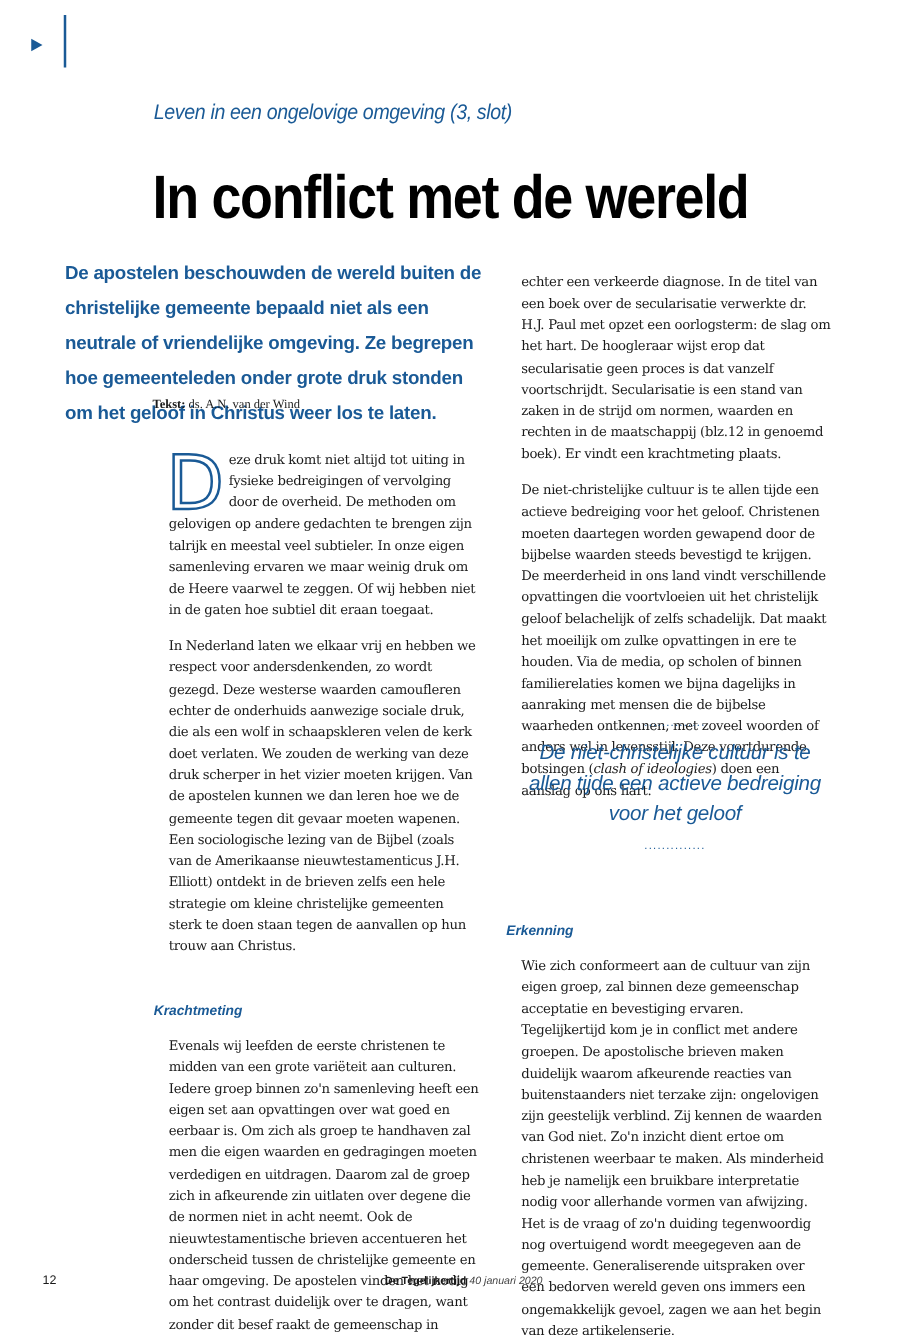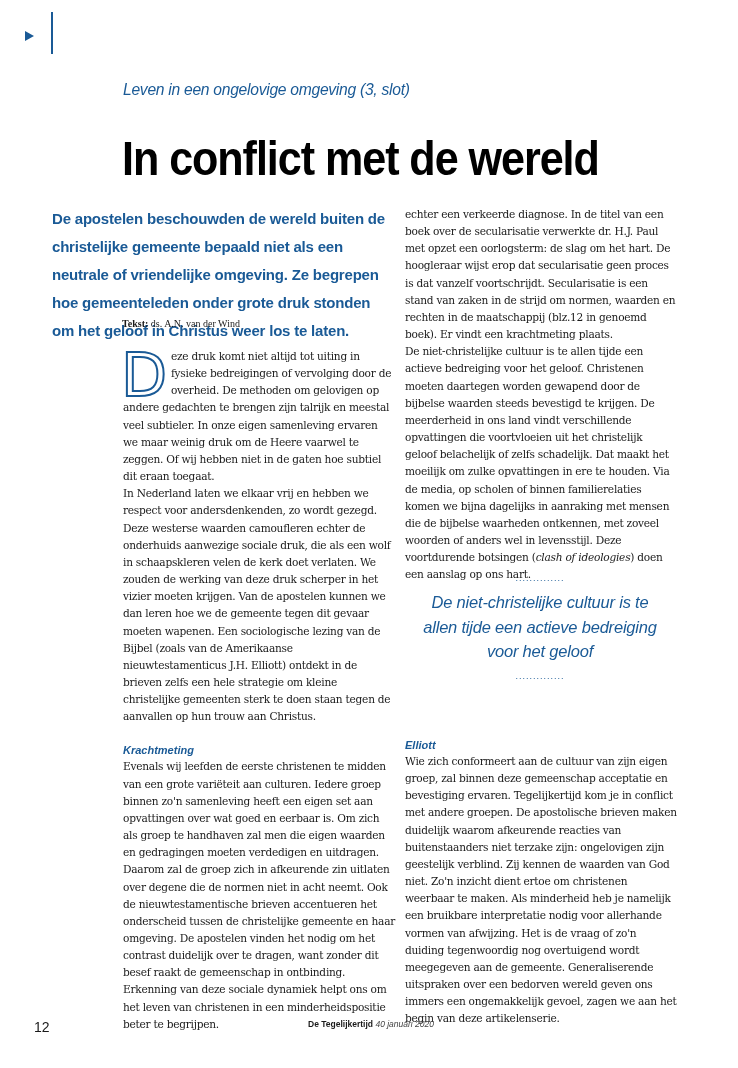--- a/index.html
+++ b/index.html
@@ -46,53 +46,53 @@
 
     .col {
       position: absolute; width: 272px;
       font-size: 10.6px; line-height: 17.15px; color: #1a1a1a;
       letter-spacing: -0.25px;
     }
     .col-left { left: 123px; top: 348px; }
     .col-right { left: 405px; top: 206px; }
     .col-right-2 { left: 405px; top: 737px; }
 
-    .col p { margin: 0; text-align: left; }
+    .col p { margin: 12px; text-align: left; }
 
     .dropcap {
       float: left; font-family: "DejaVu Sans", sans-serif;
       font-size: 60px; line-height: 50px; height: 52px;
       color: #ffffff; -webkit-text-stroke: 2px #1a5a96;
       margin: 0 4px -2px -2px; padding-top: 2px;
       font-weight: normal;
     }
 
     .subhead {
       font-family: "Liberation Sans", sans-serif; font-weight: bold; font-style: italic;
       font-size: 11px; color: #1a5a96; line-height: 16px; letter-spacing: 0;
     }
-    .subhead-spaced { margin-top: 17px; }
+    .subhead-spaced { margin-top: 34px; }
 
     .pull-quote {
       position: absolute; left: 420px; top: 572px; width: 240px;
       text-align: center;
     }
     .pull-dots {
       font-family: "Liberation Sans", sans-serif; color: #1a5a96;
       font-size: 9px; letter-spacing: 1px; line-height: 12px;
     }
     .pull-text {
       font-family: "Liberation Sans", sans-serif; font-style: italic;
       font-size: 16.5px; line-height: 24.5px; color: #1a5a96;
       margin: 6px 0 6px 0; letter-spacing: -0.2px;
     }
 
     .footer-page {
       position: absolute; left: 34px; top: 1019px;
-      font-family: "Liberation Sans", sans-serif; font-size: 14px; color: #1a1a1a;
+      font-family: "Liberation Sans", sans-serif; font-size: 10px; color: #1a1a1a;
     }
     .footer-pub {
       position: absolute; left: 308px; top: 1019px;
       font-family: "Liberation Sans", sans-serif; font-size: 8.5px; color: #1a1a1a;
     }
     .footer-pub .name { font-weight: bold; }
     .footer-pub .date { font-style: italic; color: #444; }
     em { }
   </style>
 </head>
@@ -123,21 +123,21 @@
   <p><span>De niet-christelijke cultuur is te allen tijde een actieve bedreiging voor het geloof. Christenen moeten daartegen worden gewapend door de bijbelse waarden steeds bevestigd te krijgen. De meerderheid in ons land vindt verschillende opvattingen die voortvloeien uit het christelijk geloof belachelijk of zelfs schadelijk. Dat maakt het moeilijk om zulke opvattingen in ere te houden. Via de media, op scholen of binnen familierelaties komen we bijna dagelijks in aanraking met mensen die de bijbelse waarheden ontkennen, met zoveel woorden of anders wel in levensstijl. Deze voortdurende botsingen (</span><em>clash of ideologies</em><span>) doen een aanslag op ons hart.</span></p>
 </div>
 
 <div class="pull-quote">
   <div class="pull-dots">..............</div>
   <div class="pull-text">De niet-christelijke cultuur is te allen tijde een actieve bedreiging voor het geloof</div>
   <div class="pull-dots">..............</div>
 </div>
 
 <div class="col col-right-2">
-  <div class="subhead">Elliott</div>
+  <div class="subhead">Erkenning</div>
   <p>Wie zich conformeert aan de cultuur van zijn eigen groep, zal binnen deze gemeenschap acceptatie en bevestiging ervaren. Tegelijkertijd kom je in conflict met andere groepen. De apostolische brieven maken duidelijk waarom afkeurende reacties van buitenstaanders niet terzake zijn: ongelovigen zijn geestelijk verblind. Zij kennen de waarden van God niet. Zo'n inzicht dient ertoe om christenen weerbaar te maken. Als minderheid heb je namelijk een bruikbare interpretatie nodig voor allerhande vormen van afwijzing. Het is de vraag of zo'n duiding tegenwoordig nog overtuigend wordt meegegeven aan de gemeente. Generaliserende uitspraken over een bedorven wereld geven ons immers een ongemakkelijk gevoel, zagen we aan het begin van deze artikelenserie.</p>
 </div>
 
 <div class="footer-page">12</div>
 <div class="footer-pub">
   <span class="name">De Tegelijkertijd</span>
   <span class="date">40 januari 2020</span>
 </div>
 
 </body></html>

